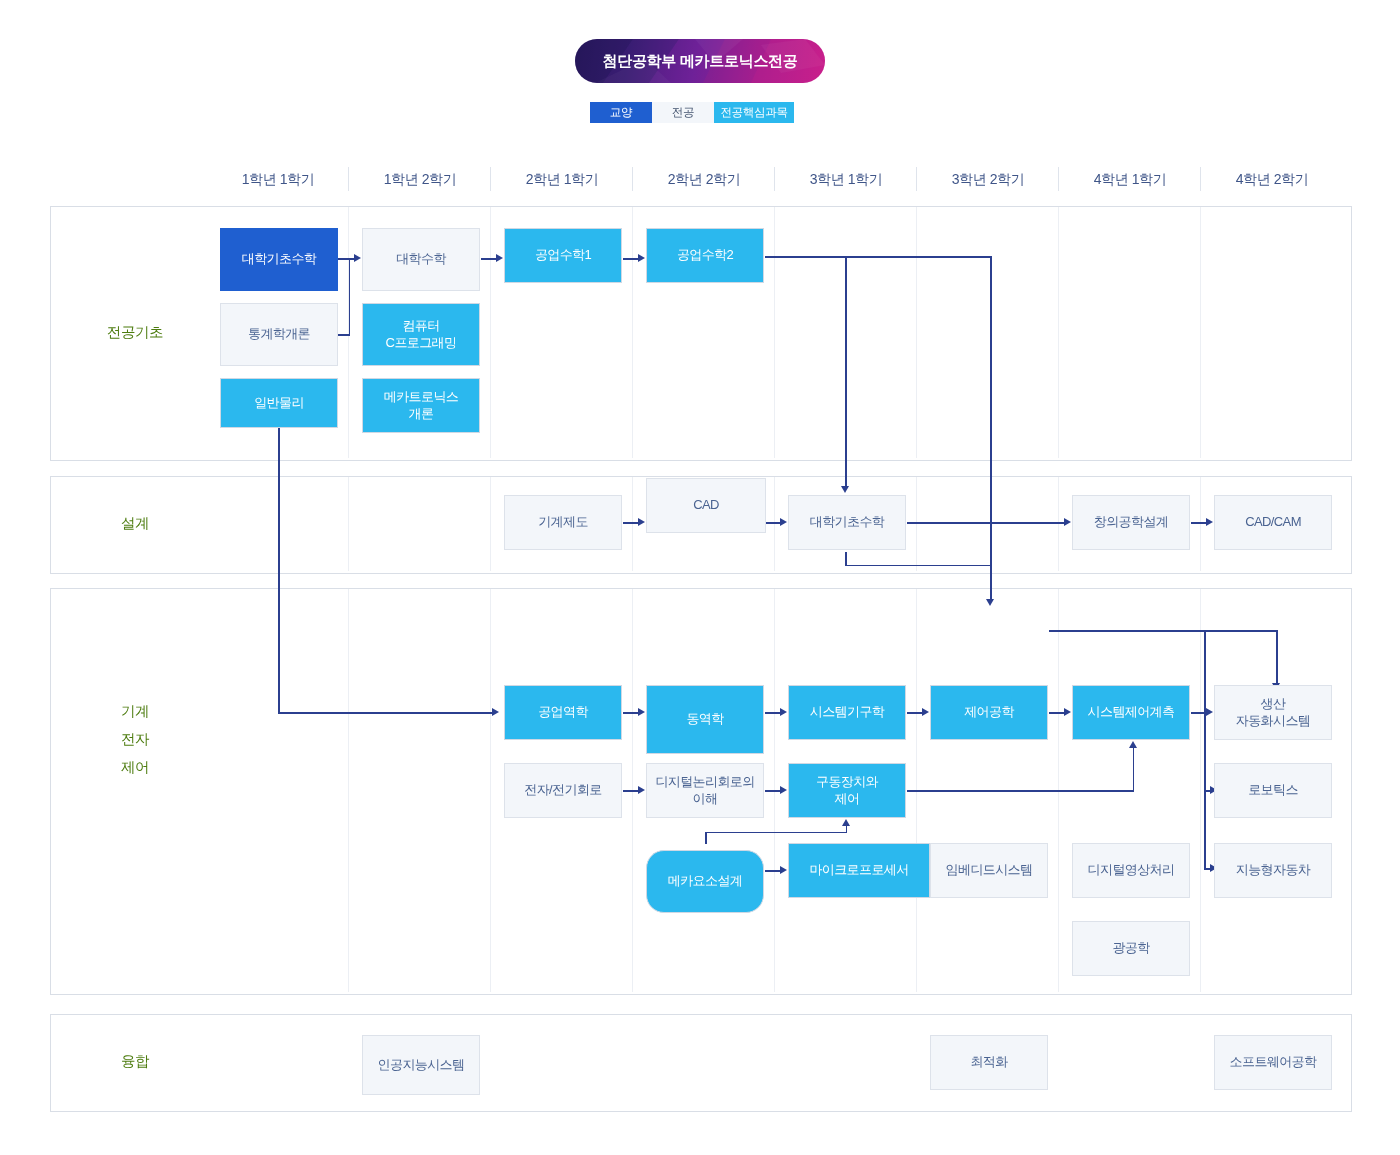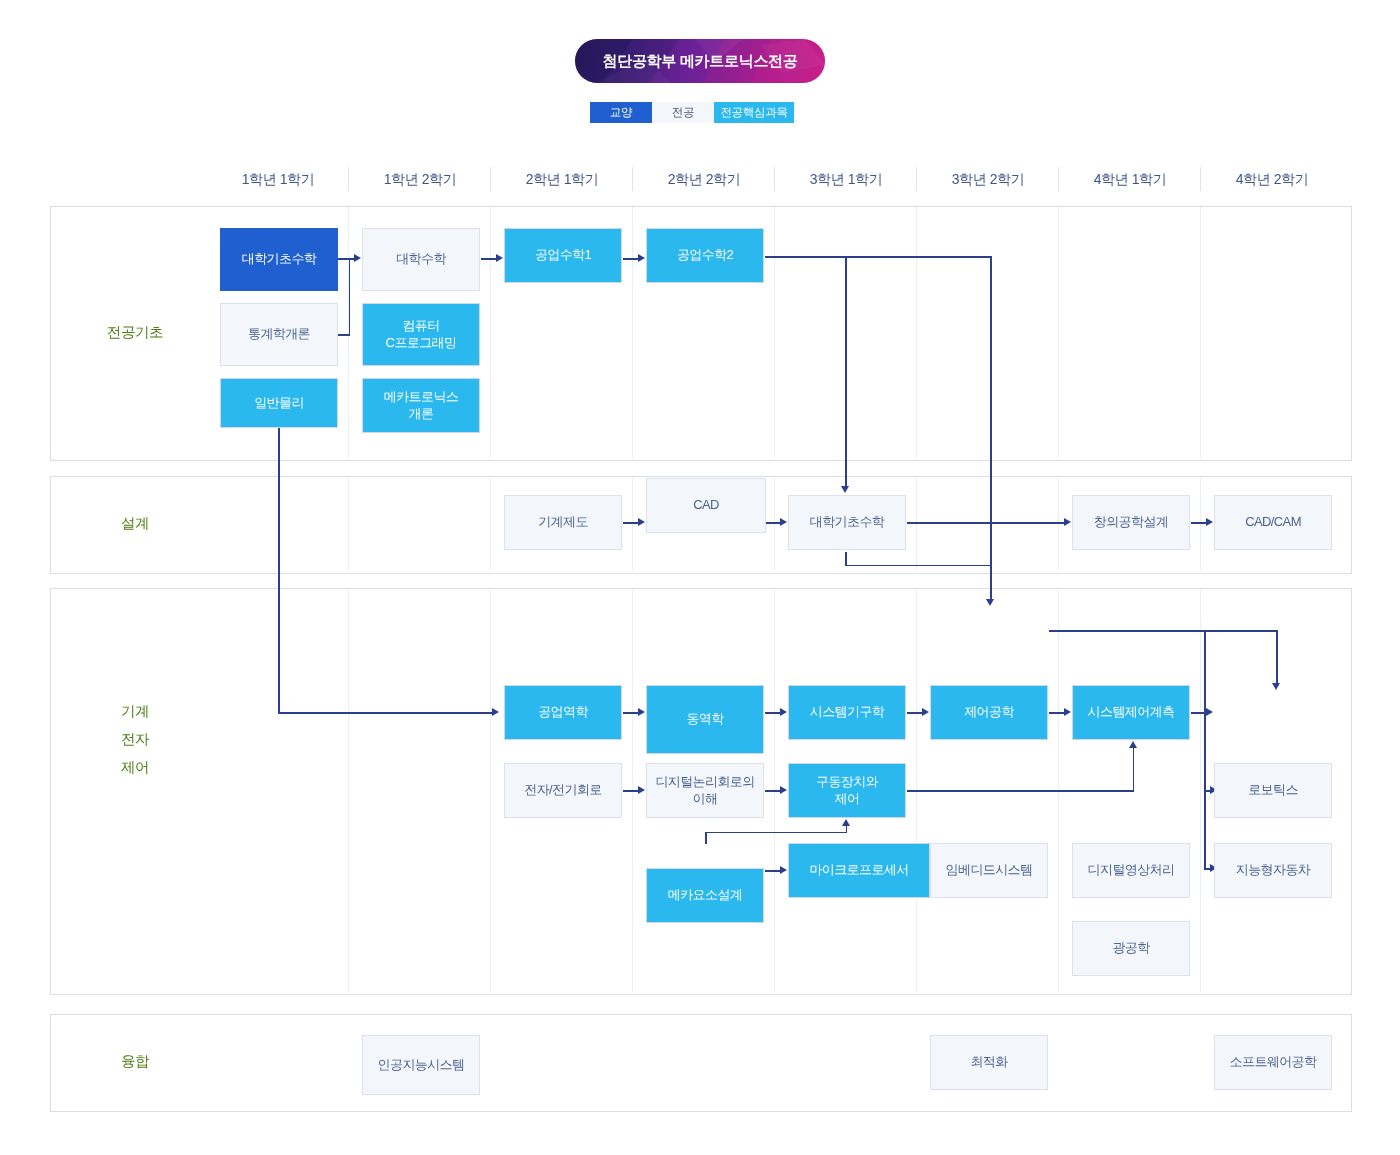--- a/index.html
+++ b/index.html
@@ -251,31 +251,34 @@
   <div class="box t-jeon" style="left:788px;top:495px;width:118px;height:55px;">대학기초수학</div>
   <div class="box t-jeon" style="left:1072px;top:495px;width:118px;height:55px;">창의공학설계</div>
   <div class="box t-jeon" style="left:1214px;top:495px;width:118px;height:55px;">CAD/CAM</div>
 
 
   <div class="box t-core" style="left:504px;top:685px;width:118px;height:55px;">공업역학</div>
   <div class="box t-core" style="left:646px;top:685px;width:118px;height:69px;">동역학</div>
   <div class="box t-core" style="left:788px;top:685px;width:118px;height:55px;">시스템기구학</div>
   <div class="box t-core" style="left:930px;top:685px;width:118px;height:55px;">제어공학</div>
   <div class="box t-core" style="left:1072px;top:685px;width:118px;height:55px;">시스템제어계측</div>
+  <div class="box t-jeon" style="left:1214px;top:685px;width:118px;height:55px;">
+    <span>생산<br>자동화시스템</span>
+  </div>
 
   <div class="box t-jeon" style="left:504px;top:763px;width:118px;height:55px;">전자/전기회로</div>
   <div class="box t-jeon" style="left:646px;top:763px;width:118px;height:55px;">
     <span>디지털논리회로의<br>이해</span>
   </div>
   <div class="box t-core" style="left:788px;top:763px;width:118px;height:55px;">
     <span>구동장치와<br>제어</span>
   </div>
   <div class="box t-jeon" style="left:1214px;top:763px;width:118px;height:55px;">로보틱스</div>
 
-  <div class="box t-core" style="left:646px;top:868px;width:118px;height:55px;">메카요소설계</div>
+  <div class="box t-core" style="left:646px;top:850px;width:118px;height:63px;border-radius:18px;">메카요소설계</div>
   <div class="box t-core" style="left:788px;top:843px;width:142px;height:55px;">마이크로프로세서</div>
   <div class="box t-jeon" style="left:930px;top:843px;width:118px;height:55px;">임베디드시스템</div>
   <div class="box t-jeon" style="left:1072px;top:843px;width:118px;height:55px;">디지털영상처리</div>
   <div class="box t-jeon" style="left:1214px;top:843px;width:118px;height:55px;">지능형자동차</div>
 
   <div class="box t-jeon" style="left:1072px;top:921px;width:118px;height:55px;">광공학</div>
 
   <div class="box t-jeon" style="left:362px;top:1035px;width:118px;height:60px;">인공지능시스템</div>
   <div class="box t-jeon" style="left:930px;top:1035px;width:118px;height:55px;">최적화</div>
   <div class="box t-jeon" style="left:1214px;top:1035px;width:118px;height:55px;">소프트웨어공학</div>

